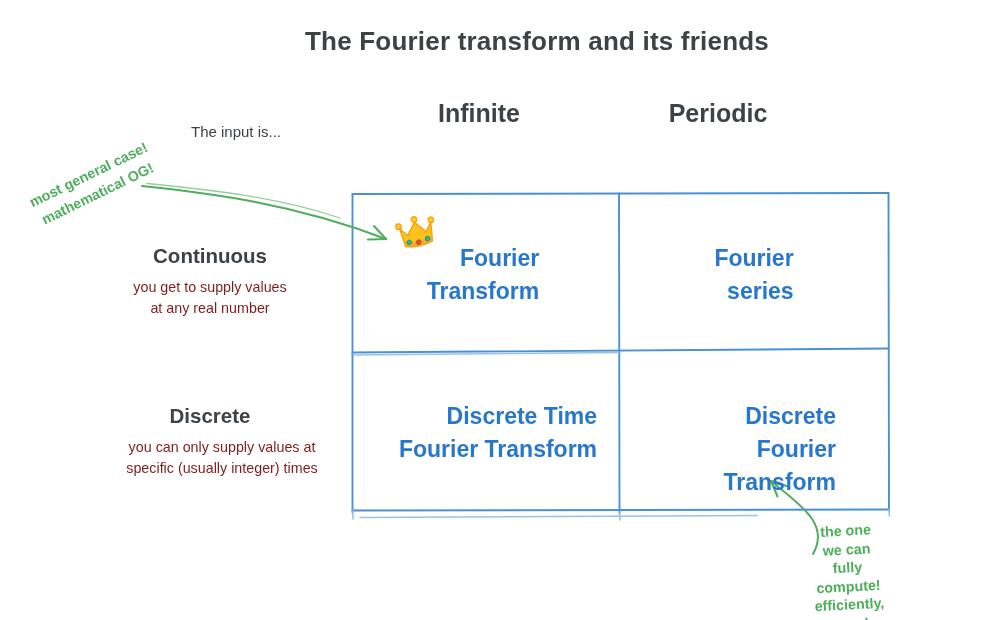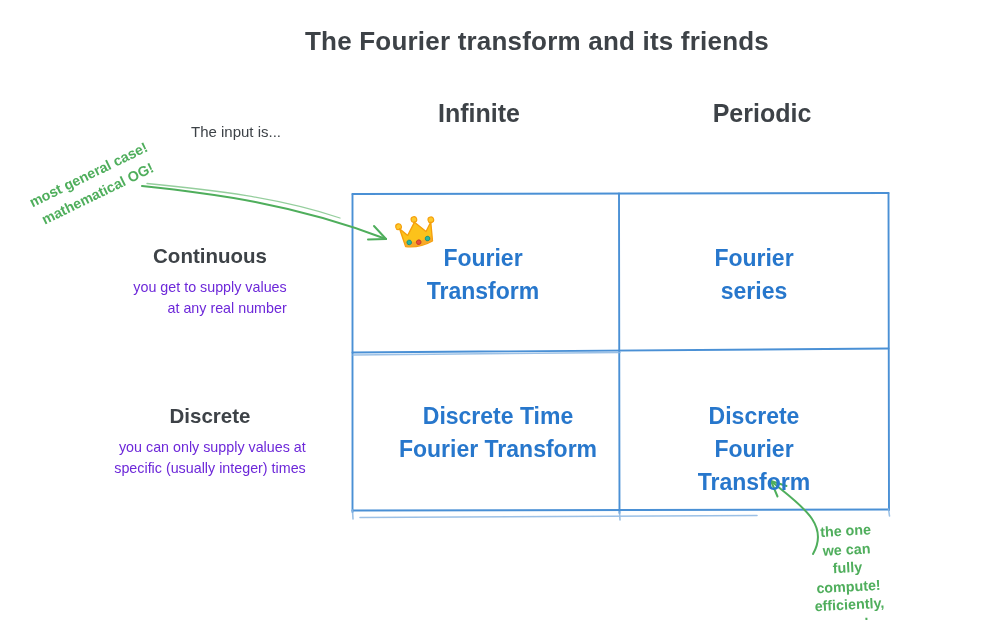--- a/index.html
+++ b/index.html
@@ -20,29 +20,29 @@
     top:99px; font-size:25px; font-weight:700; white-space:nowrap;
   }
   .col-desc {
     top:133px; font-size:14.3px; line-height:21.5px; text-align:center;
     white-space:pre-line; color:#40464c;
   }
   .row-label {
     font-size:20.5px; font-weight:700; white-space:nowrap;
   }
   .row-desc {
-    font-size:14.3px; line-height:20.8px; text-align:right;
-    white-space:pre-line; color:#6d28d9;
+    font-size:14.3px; line-height:20.8px; text-align:center;
+    white-space:pre-line; color:#7f1d1d;
   }
   .input-note {
     top:131px; left:224px; transform:translate(-50%,-50%);
     font-size:15px; white-space:nowrap;margin-left:12px;
   }
   .cell-label {
-    font-size:23px; line-height:33px; font-weight:600; text-align:center;
+    font-size:23px; line-height:33px; font-weight:600; text-align:right;
     white-space:pre-line; color:#2777cc; transform:translateX(-50%);
   }
   .green-note {
     font-size:14.3px; line-height:20.5px; font-weight:600; text-align:center;
     white-space:pre-line; color:#4fae5c;
   }
   .note-top    { top:184px; left:93px;  transform:translate(-50%,-50%) rotate(-26deg); }
   .note-bottom { top:577px; left:848px; transform:translate(-50%,-50%) rotate(-3deg); line-height:18.5px; }
   svg.overlay { position:absolute; left:0; top:0; pointer-events:none; }
   .crown { position:absolute; left:395px; top:214px; transform:rotate(-12deg); }
@@ -50,27 +50,27 @@
 </head>
 <body>
 
 <div class="canvas">
 
   <div class="abs title">The Fourier transform and its friends</div>
 
   <div class="abs input-note">The input is...</div>
 
   <div class="abs cx col-label" style="left:479px;">Infinite</div>
-  <div class="abs cx col-label" style="left:762px;">Periodic</div>
+  <div class="abs cx col-label" style="left:718px;">Periodic</div>
 
   <div class="abs cx row-label" style="left:210px; top:244px;">Continuous</div>
   <div class="abs cx row-desc" style="left:210px; top:277px;">you get to supply values
 at any real number</div>
   <div class="abs cx row-label" style="left:210px; top:404px;">Discrete</div>
-  <div class="abs cx row-desc" style="left:210px; top:437px;">you can only supply values at
+  <div class="abs cx row-desc" style="left:222px; top:437px;">you can only supply values at
 specific (usually integer) times</div>
 
   <svg class="overlay" width="999" height="620" viewBox="0 0 999 620">
     <g stroke="#4a90d5" stroke-width="1.9" fill="none" stroke-linecap="round">
       <path d="M352.5 194 L888.5 193"></path>
       <path d="M888.5 193 L889 510"></path>
       <path d="M352.5 510.5 L889 509.5"></path>
       <path d="M352.5 194 L352.5 512"></path>
       <path d="M619 193.5 L619.5 513"></path>
       <path d="M352.5 352.5 L888.5 348.5"></path>

